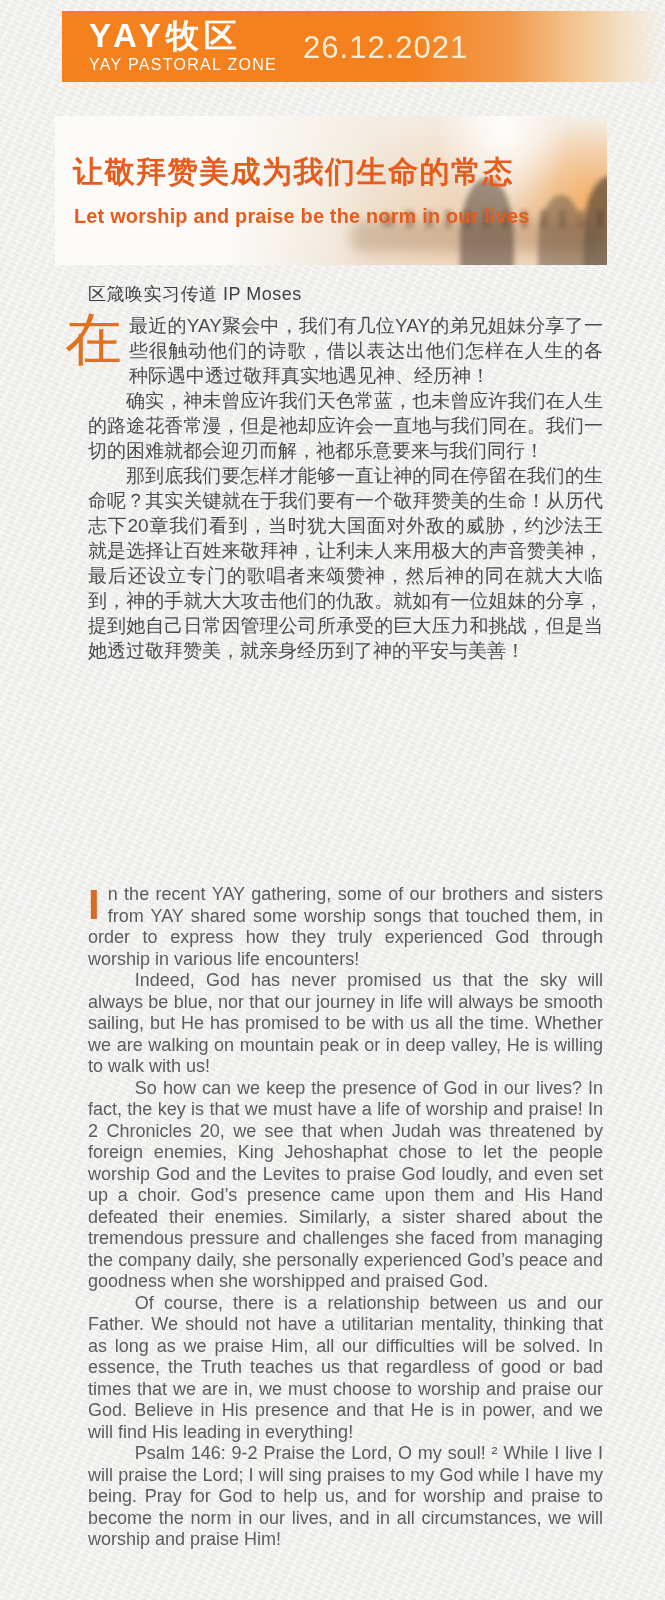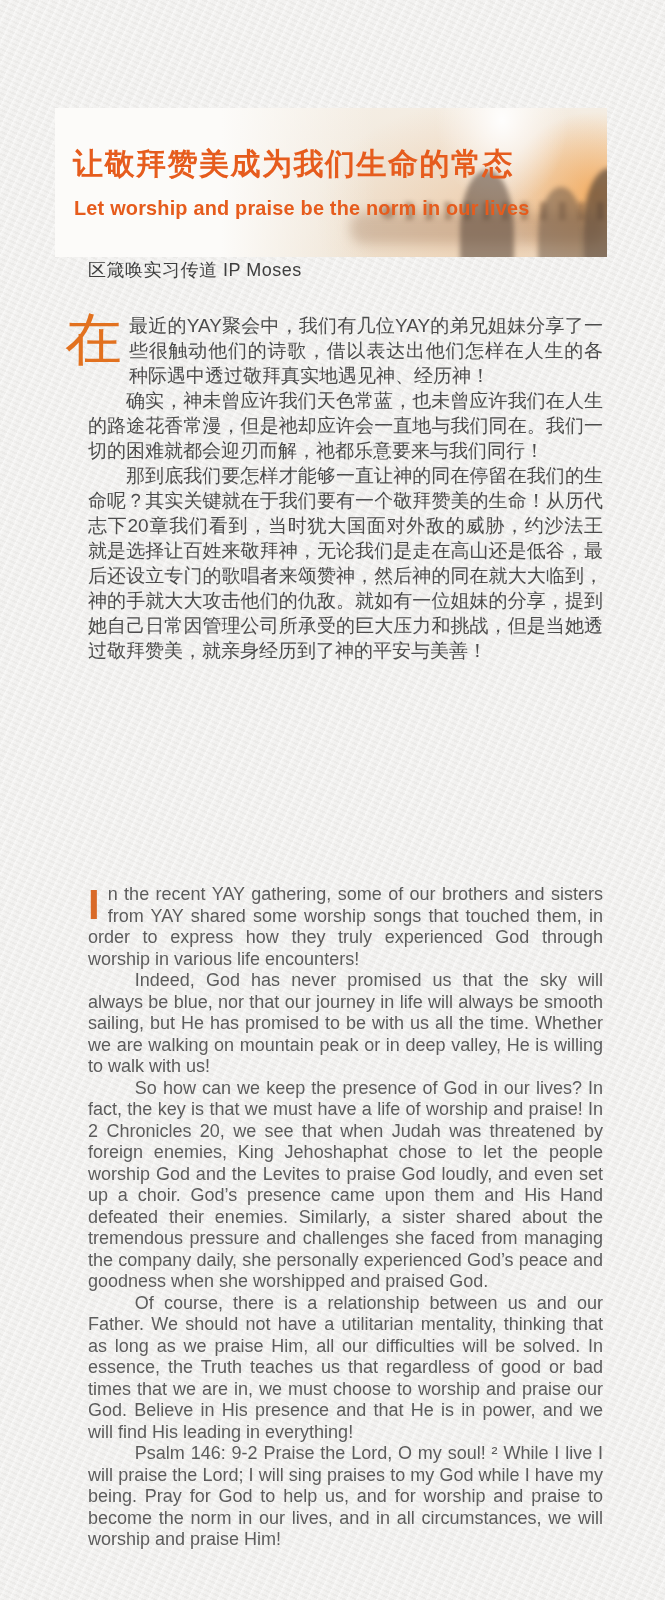--- a/index.html
+++ b/index.html
@@ -19,21 +19,21 @@
     position:absolute; left:62px; top:11px; width:603px; height:71px;
     background:linear-gradient(90deg,#f5811e 0%,#f5811e 58%,#f29a4e 74%,#f3c896 86%,#f2e3cd 94%,rgba(240,239,237,0) 100%);
     display:flex; align-items:center;
   }
   .mast-titles { margin-left:27px; color:#ffffff; }
   .mast-zh { font-size:33px; font-weight:bold; letter-spacing:5px; line-height:34px; white-space:nowrap; }
   .mast-en { font-size:16px; letter-spacing:1.3px; margin-top:3px; white-space:nowrap; }
   .mast-date { font-size:31px; color:#f7eed6; margin-left:26px; letter-spacing:1px; padding-top:2px; white-space:nowrap; }
 
   
-  .banner { position:absolute; left:55px; top:108px; width:552px; height:149px; background:#fcfbf9; overflow:hidden; }
+  .banner { position:absolute; left:55px; top:116px; width:552px; height:149px; background:#fcfbf9; overflow:hidden; }
   .photo {
     position:absolute; left:0; top:0; right:0; bottom:0;
     background:
       linear-gradient(90deg, #fcfbf9 0%, #fcfbf9 30%, rgba(252,251,249,0) 58%),
       radial-gradient(ellipse 95px 125px at 81% 8%, rgba(255,255,255,0.95), rgba(255,255,255,0) 70%),
       radial-gradient(ellipse 125px 115px at 98% 58%, rgba(244,158,66,0.75), rgba(244,158,66,0) 72%),
       radial-gradient(ellipse 240px 155px at 80% 72%, rgba(235,186,140,0.55), rgba(235,186,140,0) 76%),
       linear-gradient(180deg, #f4ede3 0%, #eee2d1 100%);
   }
   .sil { position:absolute; filter:blur(2.5px); border-radius:50% 50% 14% 14% / 62% 62% 8% 8%; }
@@ -43,62 +43,69 @@
   .crowd  { position:absolute; left:295px; top:104px; width:255px; height:32px; background:rgba(152,112,80,0.32); filter:blur(6px); border-radius:14px; }
   .crowd2 { position:absolute; left:325px; top:94px;  width:228px; height:18px;
             background:repeating-radial-gradient(circle at 8px 10px, rgba(118,84,58,0.45) 0 5px, rgba(118,84,58,0) 9px 19px);
             filter:blur(2px); }
   .banner-text { position:absolute; left:18px; top:36px; }
   .banner-title-zh { margin:0; font-size:30px; font-weight:bold; color:#e65c1d; letter-spacing:1.5px; white-space:nowrap; }
   .banner-title-en { margin:11px 0 0 1px; font-size:20.5px; font-weight:bold; color:#e65c1d; letter-spacing:0.2px;
                      transform:scaleX(0.97); transform-origin:left; white-space:nowrap; }
 
   
-  .byline { position:absolute; left:88px; top:258px; font-size:18px; color:#3e3e3e; letter-spacing:0.5px; }
+  .byline { position:absolute; left:88px; top:282px; font-size:18px; color:#3e3e3e; letter-spacing:0.5px; }
 
   
   .article-zh { position:absolute; left:88px; top:313px; width:515px;
                 font-size:19px; line-height:25px; color:#4c4c4c; text-align:justify; }
   .article-zh p { margin:0; text-indent:2em; }
   .article-zh p.first { text-indent:0; }
   .dropcap-zh { float:left; font-size:57px; line-height:50px; color:#e2711f; margin:1px 7px 0 -23px; }
 
   
   .article-en { position:absolute; left:88px; top:884px; width:515px;
                 font-size:18px; line-height:21.5px; color:#5c5c5c; text-align:justify; }
   .article-en p { margin:0; text-indent:2.6em; }
   .article-en p.first { text-indent:0; }
   .dropcap-en { float:left; font-size:42px; line-height:37px; color:#d96a28; margin:2px 8px 0 0; font-weight:bold; }
 </style>
 </head>
 <body>
 
 <div class="page">
 
+  <header class="masthead">
+    <div class="mast-titles">
+      <div class="mast-zh">YAY牧区</div>
+      <div class="mast-en">YAY PASTORAL ZONE</div>
+    </div>
+    <div class="mast-date">26.12.2021</div>
+  </header>
 
   <section class="banner">
     <div class="photo">
       <div class="crowd"></div>
       <div class="crowd2"></div>
       <div class="sil sil1"></div>
       <div class="sil sil2"></div>
       <div class="sil sil3"></div>
     </div>
     <div class="banner-text">
       <h1 class="banner-title-zh">让敬拜赞美成为我们生命的常态</h1>
       <h2 class="banner-title-en">Let worship and praise be the norm in our lives</h2>
     </div>
   </section>
 
   <div class="byline">区箴唤实习传道 IP Moses</div>
 
   <article class="article-zh">
     <p class="first"><span class="dropcap-zh">在</span><span>最近的YAY聚会中，我们有几位YAY的弟兄姐妹分享了一些很触动他们的诗歌，借以表达出他们怎样在人生的各种际遇中透过敬拜真实地遇见神、经历神！</span></p>
     <p>确实，神未曾应许我们天色常蓝，也未曾应许我们在人生的路途花香常漫，但是祂却应许会一直地与我们同在。我们一切的困难就都会迎刃而解，祂都乐意要来与我们同行！</p>
-    <p>那到底我们要怎样才能够一直让神的同在停留在我们的生命呢？其实关键就在于我们要有一个敬拜赞美的生命！从历代志下20章我们看到，当时犹大国面对外敌的威胁，约沙法王就是选择让百姓来敬拜神，无论我们是走在高山还是低谷，最后还设立专门的歌唱者来颂赞神，然后神的同在就大大临到，神的手就大大攻击他们的仇敌。就如有一位姐妹的分享，提到她自己日常因管理公司所承受的巨大压力和挑战，但是当她透过敬拜赞美，就亲身经历到了神的平安与美善！</p>
+    <p>那到底我们要怎样才能够一直让神的同在停留在我们的生命呢？其实关键就在于我们要有一个敬拜赞美的生命！从历代志下20章我们看到，当时犹大国面对外敌的威胁，约沙法王就是选择让百姓来敬拜神，让利未人来用极大的声音赞美神，最后还设立专门的歌唱者来颂赞神，然后神的同在就大大临到，神的手就大大攻击他们的仇敌。就如有一位姐妹的分享，提到她自己日常因管理公司所承受的巨大压力和挑战，但是当她透过敬拜赞美，就亲身经历到了神的平安与美善！</p>
   </article>
 
   <article class="article-en">
     <p class="first"><span class="dropcap-en">I</span><span>n the recent YAY gathering, some of our brothers and sisters from YAY shared some worship songs that touched them, in order to express how they truly experienced God through worship in various life encounters!</span></p>
     <p>Indeed, God has never promised us that the sky will always be blue, nor that our journey in life will always be smooth sailing, but He has promised to be with us all the time. Whether we are walking on mountain peak or in deep valley, He is willing to walk with us!</p>
     <p>So how can we keep the presence of God in our lives? In fact, the key is that we must have a life of worship and praise! In 2 Chronicles 20, we see that when Judah was threatened by foreign enemies, King Jehoshaphat chose to let the people worship God and the Levites to praise God loudly, and even set up a choir. God’s presence came upon them and His Hand defeated their enemies. Similarly, a sister shared about the tremendous pressure and challenges she faced from managing the company daily, she personally experienced God’s peace and goodness when she worshipped and praised God.</p>
     <p>Of course, there is a relationship between us and our Father. We should not have a utilitarian mentality, thinking that as long as we praise Him, all our difficulties will be solved. In essence, the Truth teaches us that regardless of good or bad times that we are in, we must choose to worship and praise our God. Believe in His presence and that He is in power, and we will find His leading in everything!</p>
     <p>Psalm 146: 9-2 Praise the Lord, O my soul! ² While I live I will praise the Lord; I will sing praises to my God while I have my being. Pray for God to help us, and for worship and praise to become the norm in our lives, and in all circumstances, we will worship and praise Him!</p>
   </article>
 

